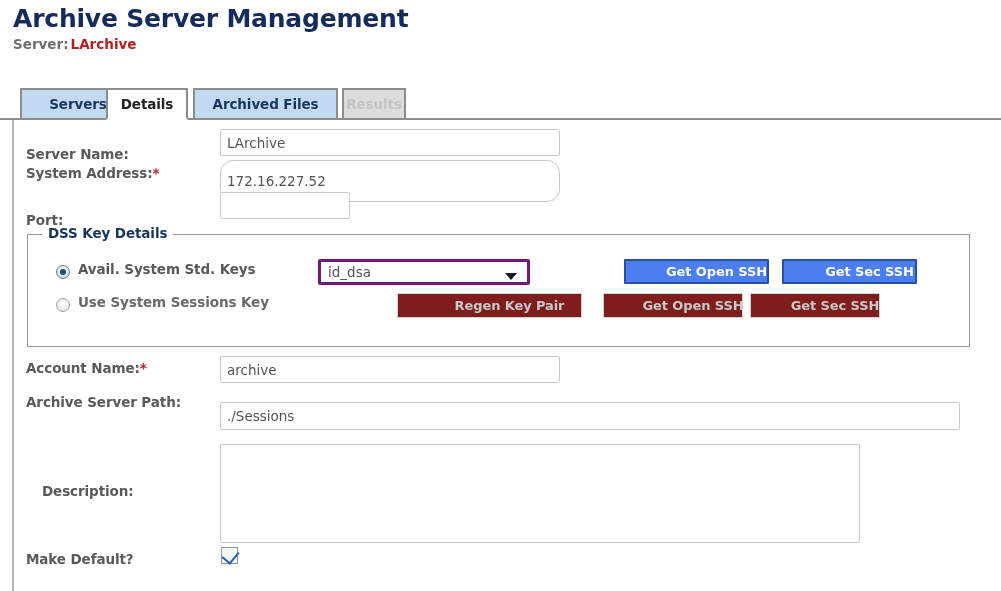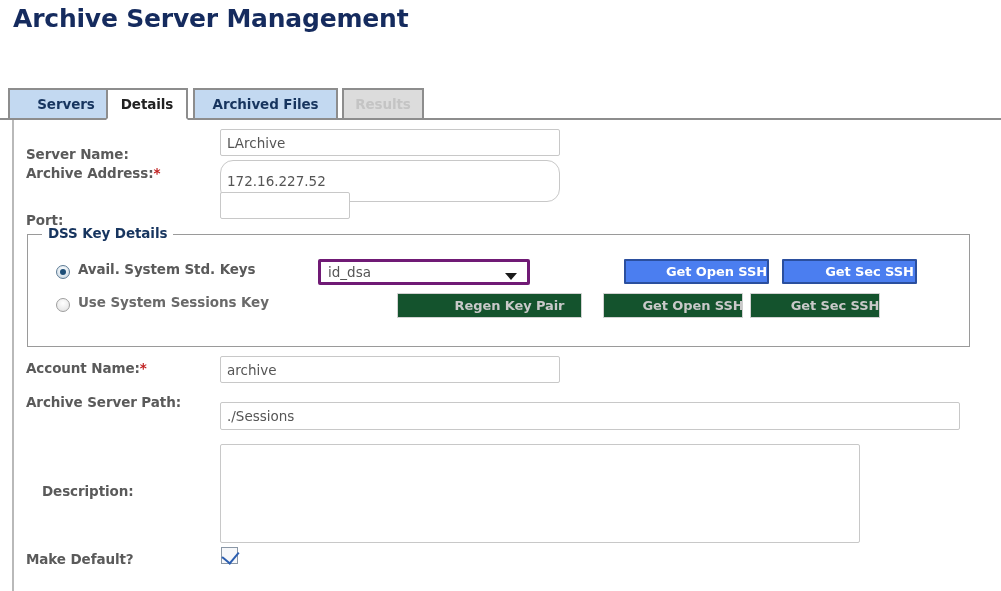--- a/index.html
+++ b/index.html
@@ -80,24 +80,24 @@
     color: #222222;
     z-index: 3;
     height: 32px;
     border-bottom: 2px solid #ffffff;
   }
   .tab.disabled {
     background: #dcdcdc;
     color: #c4c4c4;
   }
 
-  #tab-servers       { left: 8px;  width: 100px; padding-left: 16px; }
+  #tab-servers       { left: 20px;  width: 100px; padding-left: 16px; }
   #tab-details       { left: 106px; width: 82px; }
   #tab-archived      { left: 193px; width: 145px; }
-  #tab-results       { left: 342px; width: 82px; }
+  #tab-results       { left: 342px; width: 64px; }
 
   
   .content {
     position: absolute;
     left: 12px;
     top: 120px;
     width: 989px;
     height: 471px;
     border-left: 2px solid #b9b9b9;
     box-sizing: border-box;
@@ -240,21 +240,21 @@
     border-radius: 1px;
     letter-spacing: -0.1px;
     padding-left: 40px;
   }
   .btn.primary {
     background: #4b7ef0;
     border: 2px solid #2b4f9e;
     color: #ffffff;
   }
   .btn.disabled {
-    background: #14532d;
+    background: #7f1d1d;
     border: 1px solid #d2d2d2;
     color: #c9c9c9;
   }
 
   #btn-open-ssh  { left: 596px; top: 24px; width: 145px; }
   #btn-sec-ssh   { left: 754px; top: 24px; width: 135px; }
   #btn-regen     { left: 369px; top: 58px; width: 185px; }
   #btn-open-ssh2 { left: 575px; top: 58px; width: 140px; }
   #btn-sec-ssh2  { left: 722px; top: 58px; width: 130px; }
 
@@ -291,20 +291,23 @@
     border-right: 2px solid #2a5db0;
     border-bottom: 2px solid #2a5db0;
     transform: rotate(40deg);
   }
 </style>
 </head>
 <body>
 
 <div class="page-header">
   <div class="page-title">Archive Server Management</div>
+  <div class="server-line">
+    <span class="server-label">Server:</span><span class="server-value">LArchive</span>
+  </div>
 </div>
 
 <div class="tabstrip">
   <div class="tabstrip-line"></div>
   <div class="tab blue" id="tab-servers">
     <span>Servers</span>
   </div>
   <div class="tab blue" id="tab-archived">
     <span>Archived Files</span>
   </div>
@@ -315,21 +318,21 @@
     <span>Results</span>
   </div>
 </div>
 
 <div class="content">
 
   <div class="lbl" id="lbl-server-name">Server Name:</div>
   <div class="txt" id="in-server-name">LArchive</div>
 
   <div class="lbl" id="lbl-network-address">
-    <span>Archive Address:</span><span class="req">*</span>
+    <span>System Address:</span><span class="req">*</span>
   </div>
   <div class="txt" id="in-network-address">172.16.227.52</div>
 
   <div class="lbl" id="lbl-port">Port:</div>
   <div class="txt" id="in-port"></div>
 
   <div class="fieldset">
     <div class="legend">DSS Key Details</div>
 
     <div class="radio on" id="rb-std"></div>

